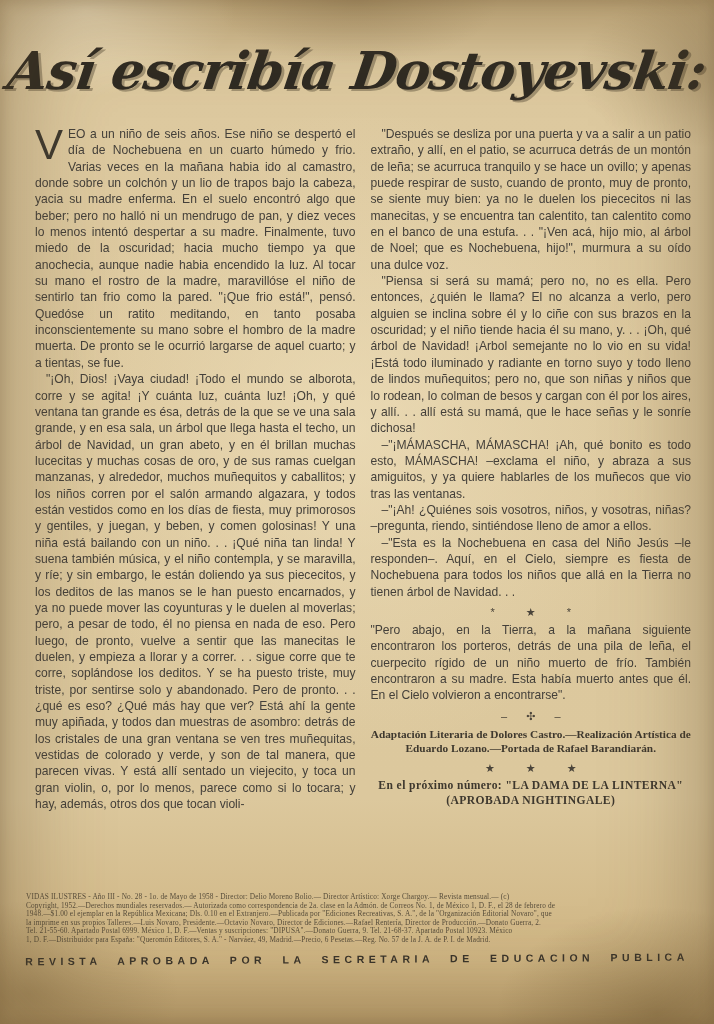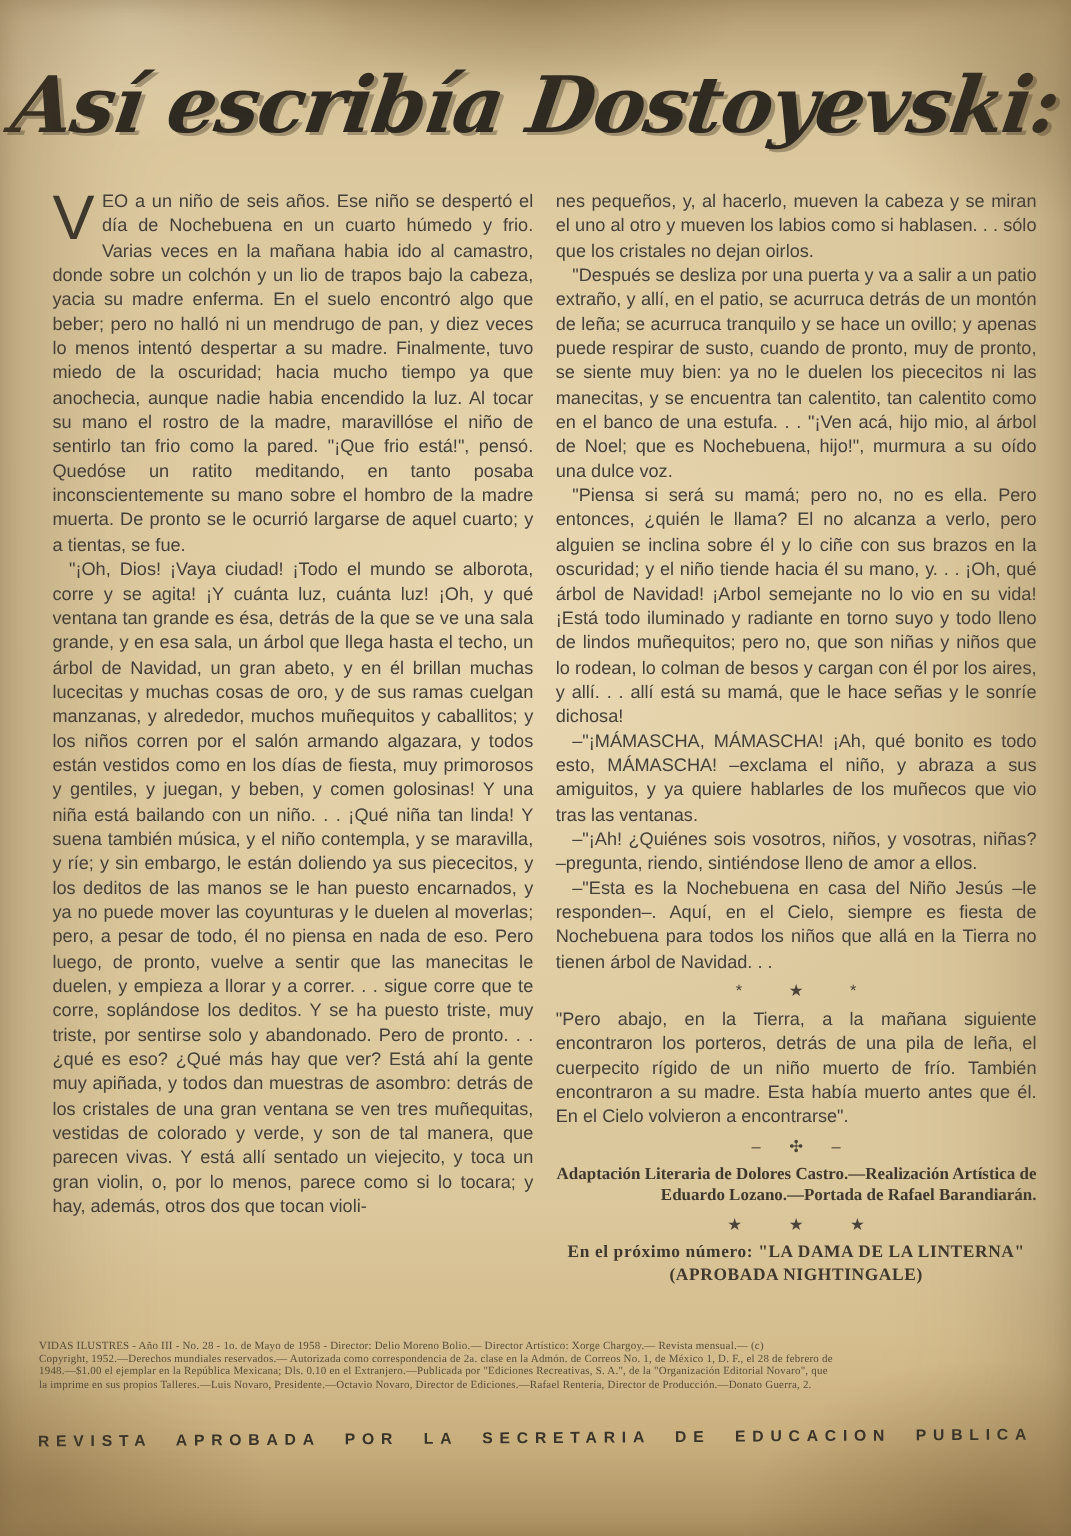--- a/index.html
+++ b/index.html
@@ -51,21 +51,21 @@
     text-align:center;color:#4a443a;font-size:11px;letter-spacing:14px;
     margin:5px 0 3px 0;line-height:14px;text-indent:14px;
   }
   .dash-sep{
     text-align:center;color:#4a443a;font-size:11px;letter-spacing:8px;
     margin:6px 0 4px 0;line-height:13px;text-indent:8px;
   }
   .credits{
     font-family:"Liberation Serif",serif;font-weight:bold;
     font-size:11.3px;line-height:14.5px;color:#3e382e;
-    text-align:right;margin:2px 0 0 0;
+    text-align:center;margin:2px 0 0 0;
   }
   .next-issue{
     font-family:"Liberation Serif",serif;font-weight:bold;
     font-size:11.6px;line-height:15px;color:#3e382e;
     text-align:center;margin-top:2px;letter-spacing:.4px;
   }
   .fine-print{
     position:absolute;left:26px;top:893px;width:664px;
     color:#564c3a;font-size:7.3px;line-height:8.5px;letter-spacing:.15px;
     text-align:justify;
@@ -84,21 +84,20 @@
 
 <div class="page">
   <h1 class="title">Así escribía Dostoyevski:</h1>
 
   <div class="columns">
     <div class="col" lang="es">
         <p class="para no-indent"><span class="dropcap">V</span>EO a un niño de seis años. Ese niño se despertó el día de Nochebuena en un cuarto húmedo y frio. Varias veces en la mañana habia ido al camastro, donde sobre un colchón y un lio de trapos bajo la cabeza, yacia su madre enferma.  En el suelo encontró algo que beber; pero no halló ni un mendrugo de pan, y diez veces lo menos intentó despertar a su madre.  Finalmente, tuvo miedo de la oscuridad; hacia mucho tiempo ya que anochecia, aunque nadie habia encendido la luz.  Al tocar su mano el rostro de la madre, maravillóse el niño de sentirlo tan frio como la pared.  "¡Que frio está!", pensó.  Quedóse un ratito meditando, en tanto posaba inconscientemente su mano sobre el hombro de la madre muerta.  De pronto se le ocurrió largarse de aquel cuarto; y a tientas, se fue.</p>
         <p class="para">"¡Oh, Dios! ¡Vaya ciudad! ¡Todo el mundo se alborota, corre y se agita! ¡Y cuánta luz, cuánta luz! ¡Oh, y qué ventana tan grande es ésa, detrás de la que se ve una sala grande, y en esa sala, un árbol que llega hasta el techo, un árbol de Navidad, un gran abeto, y en él brillan muchas lucecitas y muchas cosas de oro, y de sus ramas cuelgan manzanas, y alrededor, muchos muñequitos y caballitos; y los niños corren por el salón armando algazara, y todos están vestidos como en los días de fiesta, muy primorosos y gentiles, y juegan, y beben, y comen golosinas!  Y una niña está bailando con un niño. . . ¡Qué niña tan linda!  Y suena también música, y el niño contempla, y se maravilla, y ríe; y sin embargo, le están doliendo ya sus piececitos, y los deditos de las manos se le han puesto encarnados, y ya no puede mover las coyunturas y le duelen al moverlas; pero, a pesar de todo, él no piensa en nada de eso.  Pero luego, de pronto, vuelve a sentir que las manecitas le duelen, y empieza a llorar y a correr. . . sigue corre que te corre, soplándose los deditos. Y se ha puesto triste, muy triste, por sentirse solo y abandonado.  Pero de pronto. . . ¿qué es eso?  ¿Qué más hay que ver?  Está ahí la gente muy apiñada, y todos dan muestras de asombro: detrás de los cristales de una gran ventana se ven tres muñequitas, vestidas de colorado y verde, y son de tal manera, que parecen vivas.  Y está allí sentado un viejecito, y toca un gran violin, o, por lo menos, parece como si lo tocara; y hay, además, otros dos que tocan violi-</p>
       </div>
     <div class="col" lang="es">
-        <p class="para no-indent">nes pequeños, y, al hacerlo, mueven la cabeza y se miran el uno al otro y mueven los labios como si hablasen. . . sólo que los cristales no dejan oirlos.</p>
         <p class="para">"Después se desliza por una puerta y va a salir a un patio extraño, y allí, en el patio, se acurruca detrás de un montón de leña; se acurruca tranquilo y se hace un ovillo; y apenas puede respirar de susto, cuando de pronto, muy de pronto, se siente muy bien: ya no le duelen los piececitos ni las manecitas, y se encuentra tan calentito, tan calentito como en el banco de una estufa. . .  "¡Ven acá, hijo mio, al árbol de Noel; que es Nochebuena, hijo!", murmura a su oído una dulce voz.</p>
         <p class="para">"Piensa si será su mamá; pero no, no es ella. Pero entonces, ¿quién le llama?  El no alcanza a verlo, pero alguien se inclina sobre él y lo ciñe con sus brazos en la oscuridad; y el niño tiende hacia él su mano, y. . .  ¡Oh, qué árbol de Navidad!  ¡Arbol semejante no lo vio en su vida!  ¡Está todo iluminado y radiante en torno suyo y todo lleno de lindos muñequitos; pero no, que son niñas y niños que lo rodean, lo colman de besos y cargan con él por los aires, y allí. . . allí está su mamá, que le hace señas y le sonríe dichosa!</p>
         <p class="para">–"¡MÁMASCHA, MÁMASCHA! ¡Ah, qué bonito es todo esto, MÁMASCHA! –exclama el niño, y abraza a sus amiguitos, y ya quiere hablarles de los muñecos que vio tras las ventanas.</p>
         <p class="para">–"¡Ah! ¿Quiénes sois vosotros, niños, y vosotras, niñas? –pregunta, riendo, sintiéndose lleno de amor a ellos.</p>
         <p class="para">–"Esta es la Nochebuena en casa del Niño Jesús –le responden–.  Aquí, en el Cielo, siempre es fiesta de Nochebuena para todos los niños que allá en la Tierra no tienen árbol de Navidad. . .</p>
         <div class="stars-sep">* ★ *</div>
         <p class="para no-indent">"Pero abajo, en la Tierra, a la mañana siguiente encontraron los porteros, detrás de una pila de leña, el cuerpecito rígido de un niño muerto de frío. También encontraron a su madre.  Esta había muerto antes que él.  En el Cielo volvieron a encontrarse".</p>
         <div class="dash-sep">– ✣ –</div>
         <div class="credits">Adaptación Literaria de Dolores Castro.—Realización Artística de Eduardo Lozano.—Portada de Rafael Barandiarán.</div>
         <div class="stars-sep">★ ★ ★</div>
@@ -107,16 +106,18 @@
           <div>(APROBADA NIGHTINGALE)</div>
         </div>
       </div>
   </div>
 
   <div class="fine-print">
       <div class="fp-line">VIDAS ILUSTRES - Año III - No. 28 - 1o. de Mayo de 1958 - Director: Delio Moreno Bolio.— Director Artístico: Xorge Chargoy.— Revista mensual.— (c)</div>
       <div class="fp-line">Copyright, 1952.—Derechos mundiales reservados.— Autorizada como correspondencia de 2a. clase en la Admón. de Correos No. 1, de México 1, D. F., el 28 de febrero de</div>
       <div class="fp-line">1948.—$1.00 el ejemplar en la República Mexicana; Dls. 0.10 en el Extranjero.—Publicada por "Ediciones Recreativas, S. A.", de la "Organización Editorial Novaro", que</div>
       <div class="fp-line">la imprime en sus propios Talleres.—Luis Novaro, Presidente.—Octavio Novaro, Director de Ediciones.—Rafael Rentería, Director de Producción.—Donato Guerra, 2.</div>
+      <div class="fp-line">Tel. 21-55-60.  Apartado Postal 6999.  México 1, D. F.—Ventas y suscripciones: "DIPUSA".—Donato Guerra, 9.  Tel. 21-68-37.  Apartado Postal 10923.  México</div>
+      <div class="fp-line">1, D. F.—Distribuidor para España: "Queromón Editores, S. A." - Narváez, 49, Madrid.—Precio, 6 Pesetas.—Reg. No. 57 de la J. A. de P. I. de Madrid.</div>
     </div>
 
   <div class="banner">REVISTA APROBADA POR LA SECRETARIA DE EDUCACION PUBLICA</div>
 </div>
 
 </body></html>

